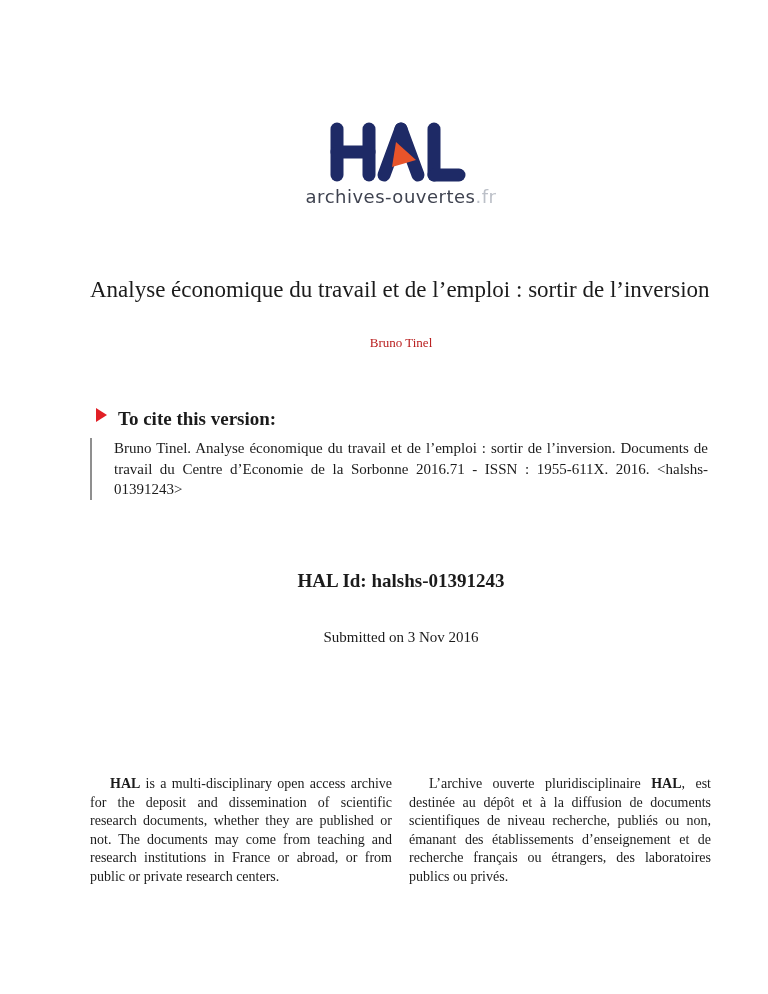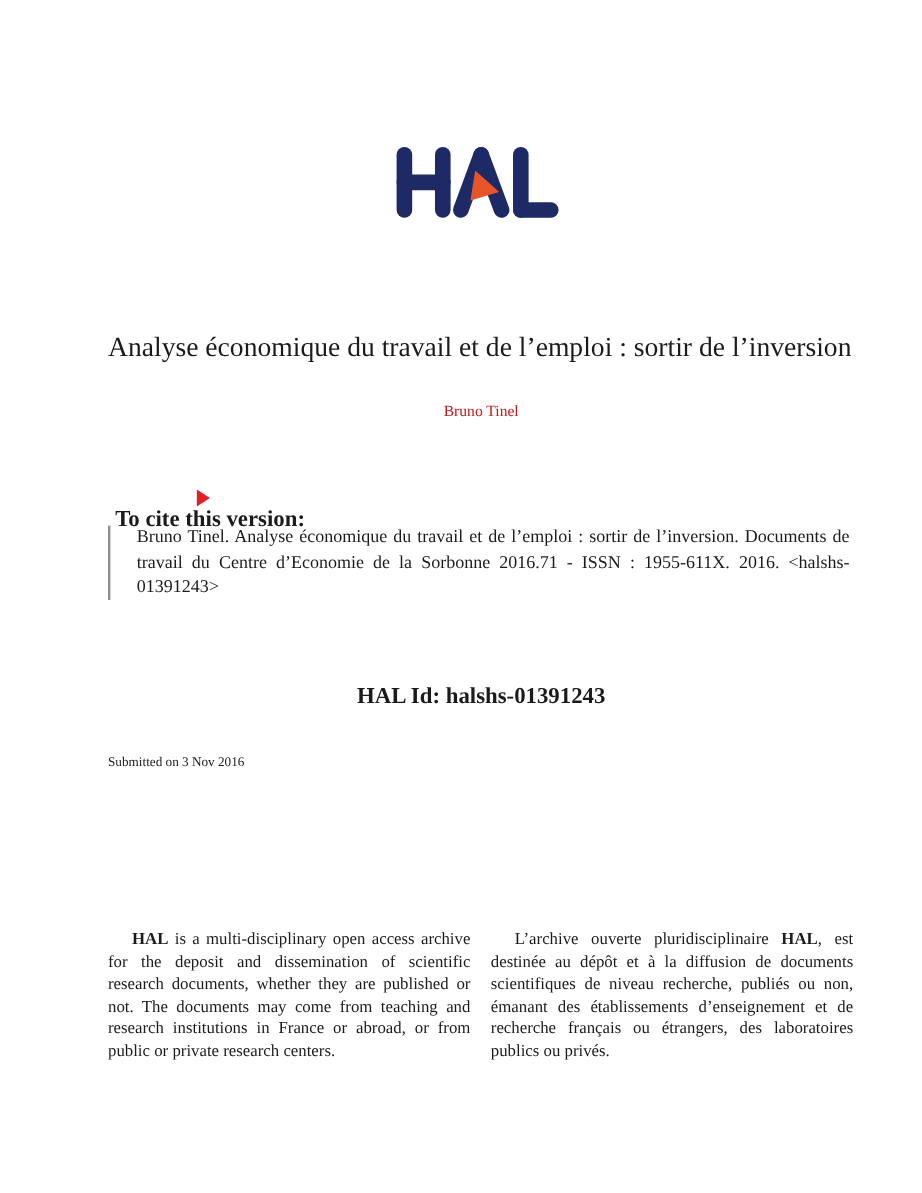--- a/index.html
+++ b/index.html
@@ -60,21 +60,21 @@
     width: 100%;
     text-align: center;
     font-size: 13px;
     color: #b91c1c;
   }
   
   .cite-head {
     position: absolute; top: 408px; left: 6px;
     font-size: 19px;
     font-weight: bold;
-    display: flex; align-items: center; flex-direction: column;
+    display: flex; align-items: flex-start;
   }
   .arrow-icon {
     display: inline-block;
     width: 0; height: 0;
     border-left: 11px solid var(--red);
     border-top: 7px solid transparent;
     border-bottom: 7px solid transparent;
     margin-right: 11px;
   }
   .cite-box {
@@ -92,21 +92,22 @@
     width: 100%;
     text-align: center;
     font-size: 19px;
     font-weight: bold;
   }
   .halid { top: 570px; }
   .halurl { top: 600px; color: var(--ink); text-decoration: none; }
   .submitted {
     position: absolute; top: 629px; left: 0;
     width: 100%;
-    font-size: 11px;
+    text-align: center;
+    font-size: 15px;
   }
   
   .cols {
     position: absolute; top: 731px; left: 0;
     width: 622px;
     display: flex;
     gap: 17px;
   }
   .cols p {
     width: 302px;
@@ -130,20 +131,21 @@
         <path class="ls" d="M43,9 V55"></path>
         <path class="ls" d="M11,32 H43"></path>
 
         <path class="ls" d="M75,9 L58,55"></path>
         <path class="ls" d="M75,9 L92,55"></path>
         <polygon class="logo-tri" points="70,22 90,40 66,47"></polygon>
 
         <path class="ls" d="M108,9 V55"></path>
         <path class="ls" d="M108,55 H133"></path>
       </svg>
+      <div class="logo-sub"><span>archives-ouvertes</span><span class="fr">.fr</span></div>
     </div>
 
     <h1 class="title">Analyse économique du travail et de l’emploi : sortir de l’inversion</h1>
     <div class="author">Bruno Tinel</div>
 
     <div class="cite-head">
       <span class="arrow-icon"></span>
       <span>To cite this version:</span>
     </div>
 

